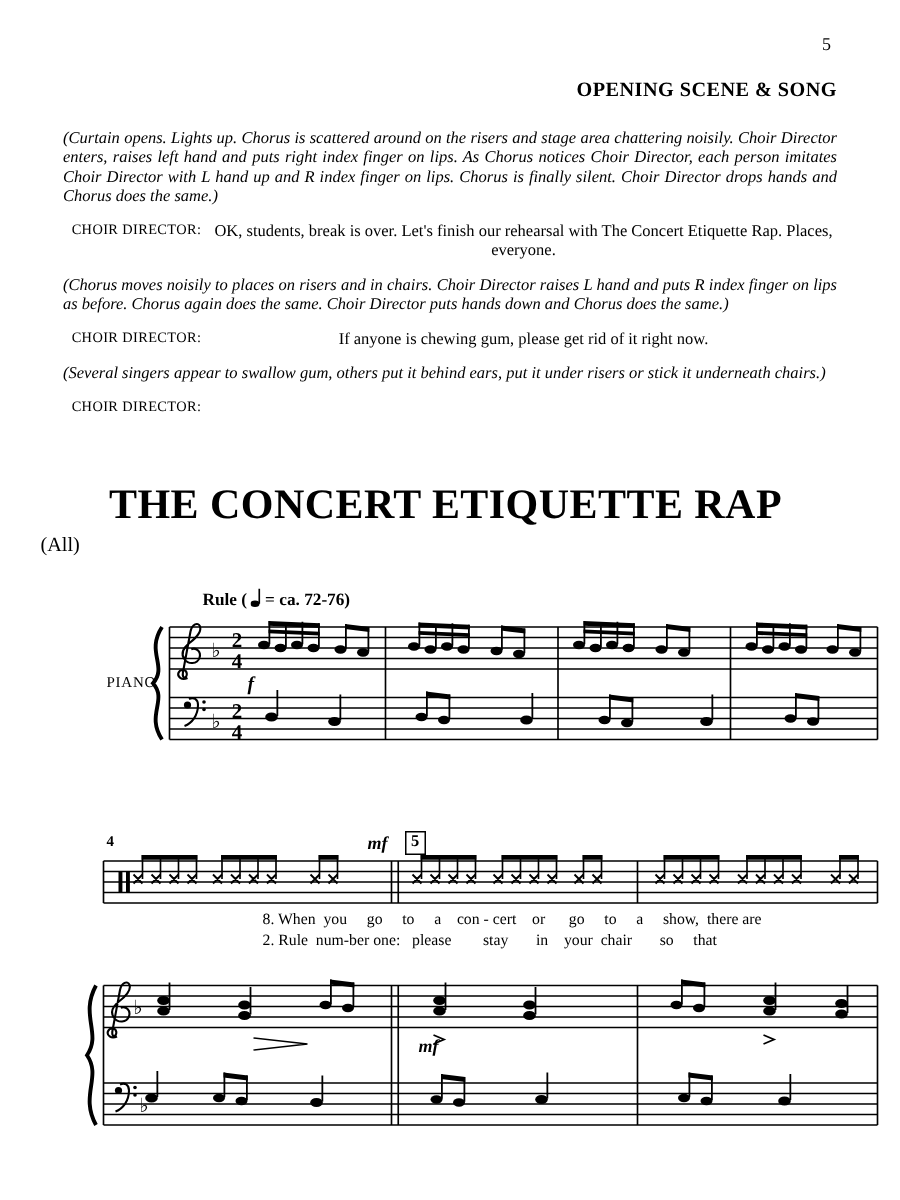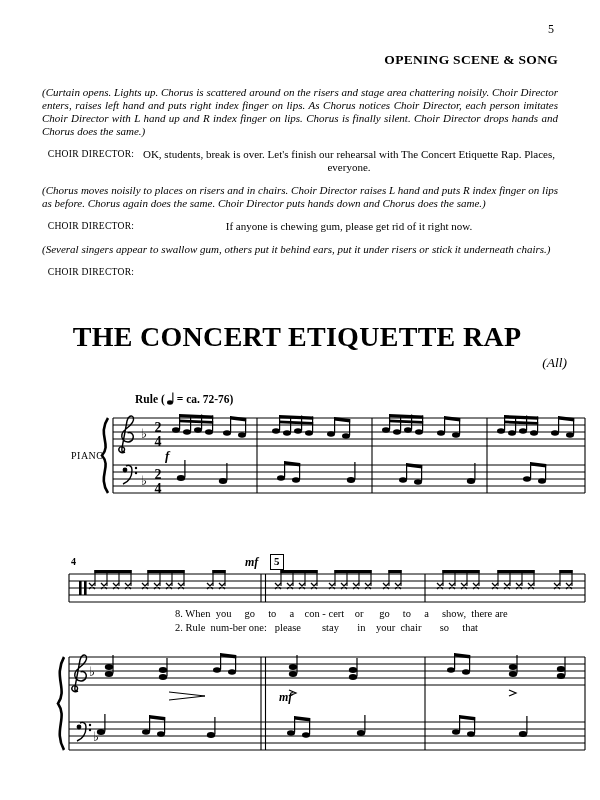--- a/index.html
+++ b/index.html
@@ -28,21 +28,21 @@
   .dialogue { display:flex; font-size:11px; line-height:1.18; margin:0 0 10px 0;text-align:center; }
   .speaker { flex:none; width:98px; font-size:9.6px; letter-spacing:0.25px; }
   .dialogue .line { flex:1; }
   .inline-stage { font-style:italic; }
 
   .music { position:absolute; left:0; top:322px; width:540px; height:460px;margin-left:27px; }
   .song-title {
     text-align:center; font-size:28px; font-weight:bold;
     margin:0; letter-spacing:0.3px; line-height:1.1;
   }
-  .song-subtitle { text-align:right; font-style:italic; font-size:13.5px; margin:2px 0 0 0; }
+  .song-subtitle { text-align:left; font-size:13.5px; margin:2px 0 0 0; }
 
   .tempo { position:absolute; left:108px; top:70px; font-size:11.5px; font-weight:bold; }
   .tempo .qnote { display:inline-block; vertical-align:-2px; margin:0 2px; }
 
   .system1 { position:absolute; left:0; top:86px; width:600px; height:112px; }
   .system2 { position:absolute; left:0; top:240px; width:600px; height:210px; }
   .system1 svg, .system2 svg { position:absolute; left:0; top:0; }
 
   .piano-label { position:absolute; left:44px; top:42px; font-size:10px; letter-spacing:0.5px; }
   .dyn { position:absolute; font-weight:bold; font-style:italic; font-size:13px; font-family:"Liberation Serif","DejaVu Serif",serif; }

